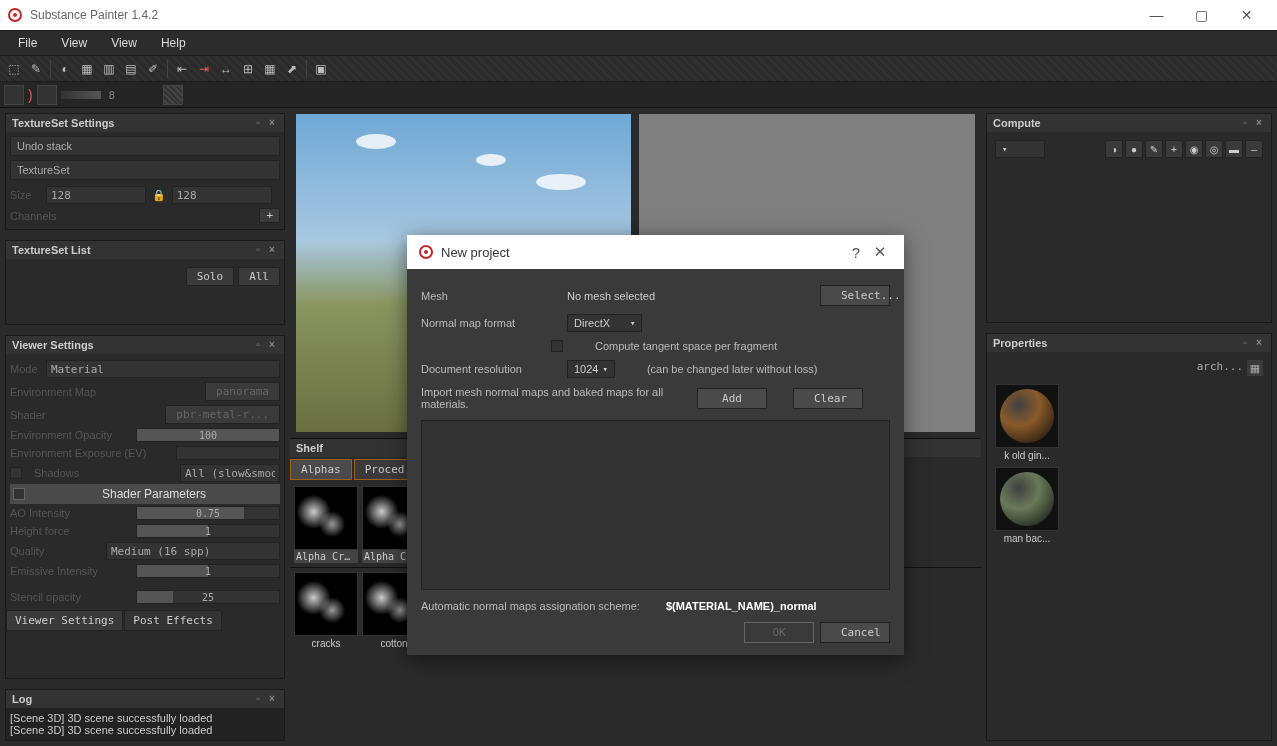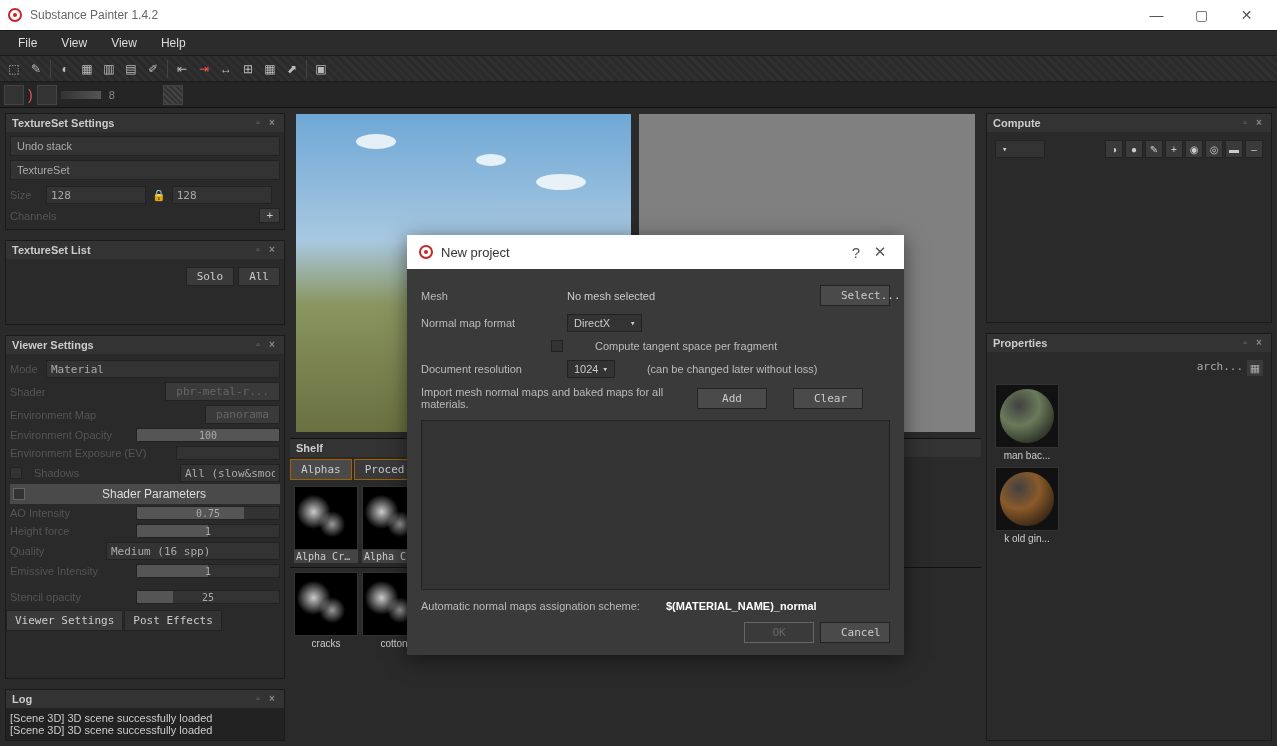--- a/index.html
+++ b/index.html
@@ -181,28 +181,28 @@
         <span class="pspacer"></span>
         <span class="pbtn">▫</span>
         <span class="pbtn">×</span>
       </div>
       <div class="panel-body">
         <div class="formrow">
             <span class="lbl" style="width:30px">Mode</span>
             <input style="flex: 1 1 0%;" value="Material">
           </div>
         <div class="formrow">
+            <span class="lbl" style="width:110px">Environment Map</span>
+            <span style="flex:1"></span>
+            <span class="btn" style="color:#666">panorama</span>
+          </div>
+        <div class="formrow">
             <span class="lbl">Shader</span>
             <span style="flex:1"></span>
             <span class="btn" style="color:#666">pbr-metal-r...</span>
-          </div>
-        <div class="formrow">
-            <span class="lbl" style="width:110px">Environment Map</span>
-            <span style="flex:1"></span>
-            <span class="btn" style="color:#666">panorama</span>
           </div>
         <div class="slider-row">
             <span class="lbl">Environment Opacity</span>
             <span class="track">
               <span class="fill" style="width:100%"></span>
               <span class="val">100</span>
             </span>
           </div>
         <div class="formrow">
             <span class="lbl" style="width:160px">Environment Exposure (EV)</span>
@@ -411,29 +411,29 @@
         <span class="pbtn">×</span>
       </div>
       <div class="panel-body props-body">
         <div style="display:flex;justify-content:flex-end;gap:4px;padding:4px">
           <span style="font-family:monospace">arch...</span>
           <span class="lt" style="width:16px;height:16px;background:#3a3a3a;display:inline-flex;align-items:center;justify-content:center">▦</span>
         </div>
         <div id="right-materials">
             <div class="thumb" style="margin: 4px;">
               <div class="img">
+                <div class="ball" style="background:radial-gradient(circle at 35% 30%,#fff3,#8a5a2a 40%,#0006)"></div>
+              </div>
+              <div class="cap2">k old gin...</div>
+            </div>
+            <div class="thumb" style="margin: 4px;">
+              <div class="img">
                 <div class="ball" style="background:radial-gradient(circle at 35% 30%,#fff3,#6a7a5a 40%,#0006)"></div>
               </div>
               <div class="cap2">man bac...</div>
-            </div>
-            <div class="thumb" style="margin: 4px;">
-              <div class="img">
-                <div class="ball" style="background:radial-gradient(circle at 35% 30%,#fff3,#8a5a2a 40%,#0006)"></div>
-              </div>
-              <div class="cap2">k old gin...</div>
             </div>
           </div>
       </div>
     </div>
   </div>
 
 </div>
 
 <div class="dialog-overlay">
   <div class="dlg-title">

